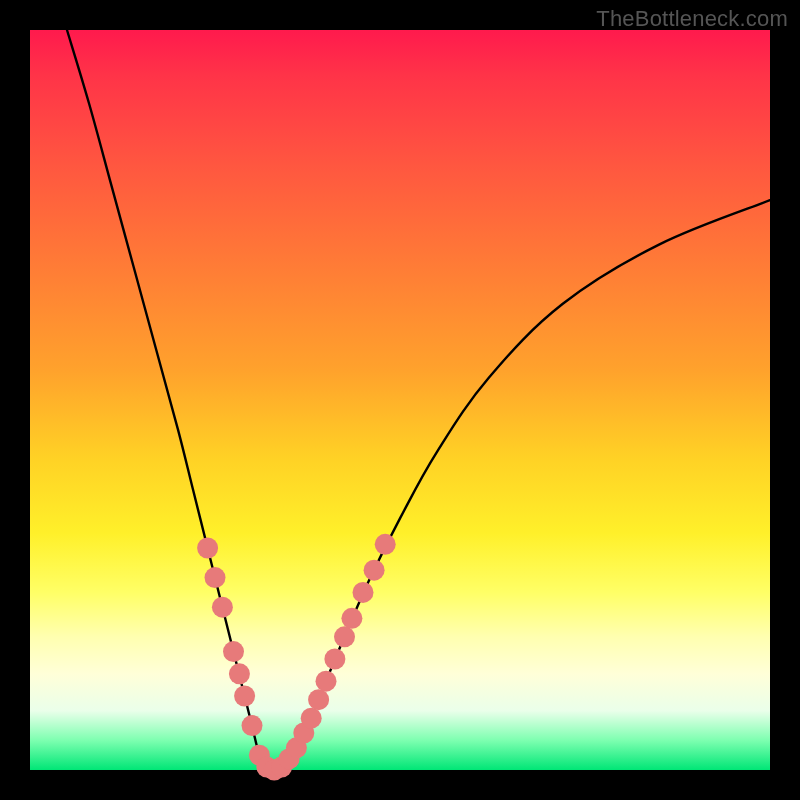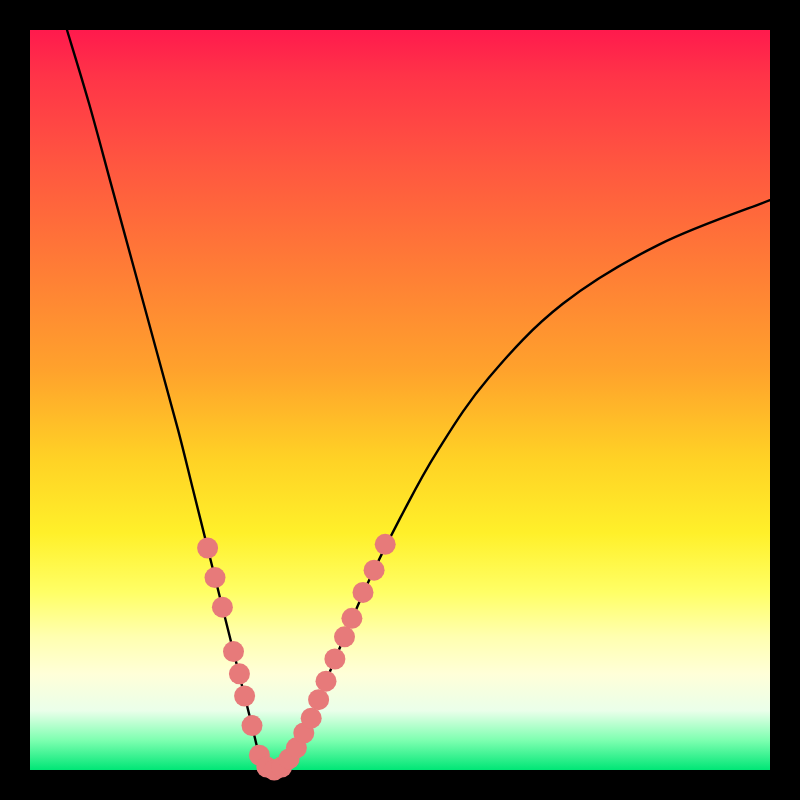--- a/index.html
+++ b/index.html
@@ -88,13 +88,14 @@
           <circle cx="296.00" cy="651.20" r="10.5" fill="#e77a7a" stroke="#d46969" stroke-width="0"></circle>
           <circle cx="304.88" cy="629.00" r="10.5" fill="#e77a7a" stroke="#d46969" stroke-width="0"></circle>
           <circle cx="314.50" cy="606.80" r="10.5" fill="#e77a7a" stroke="#d46969" stroke-width="0"></circle>
           <circle cx="321.90" cy="588.30" r="10.5" fill="#e77a7a" stroke="#d46969" stroke-width="0"></circle>
           <circle cx="333.00" cy="562.40" r="10.5" fill="#e77a7a" stroke="#d46969" stroke-width="0"></circle>
           <circle cx="344.10" cy="540.20" r="10.5" fill="#e77a7a" stroke="#d46969" stroke-width="0"></circle>
           <circle cx="355.20" cy="514.30" r="10.5" fill="#e77a7a" stroke="#d46969" stroke-width="0"></circle>
         </g>
     </svg>
   </div>
+  <div class="watermark">TheBottleneck.com</div>
 </div>
 
 </body></html>

